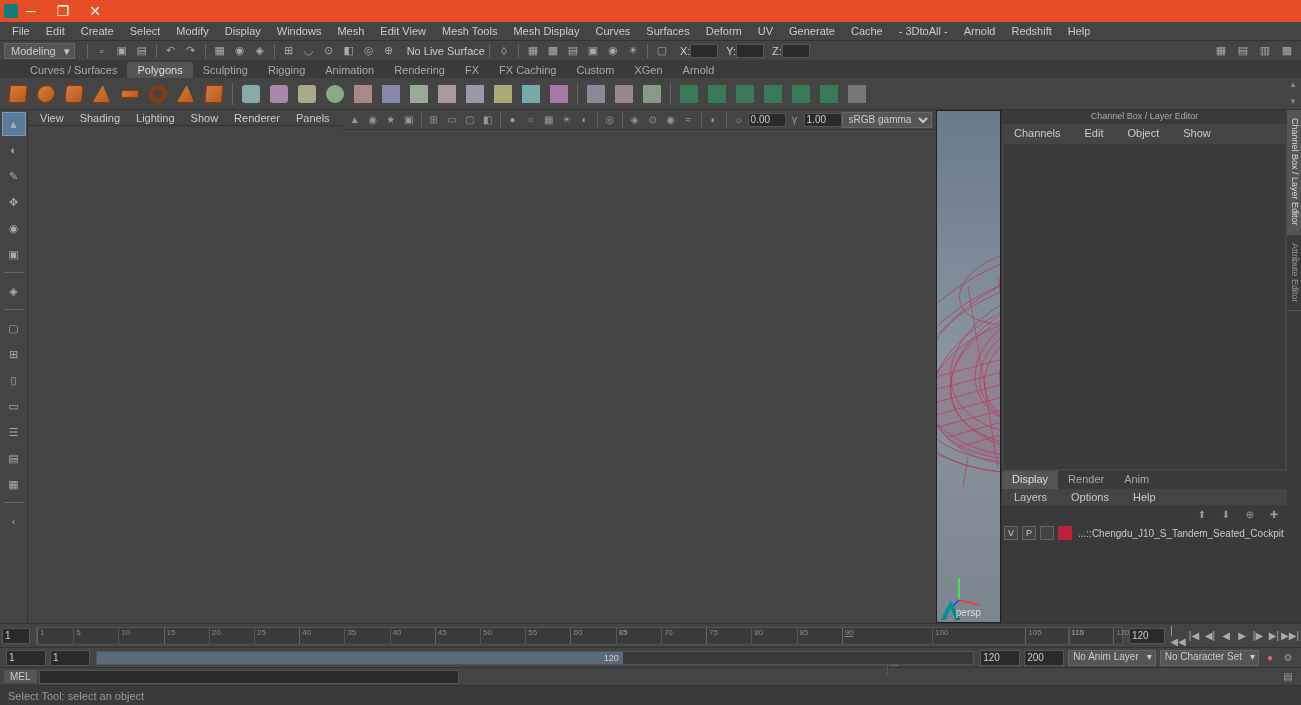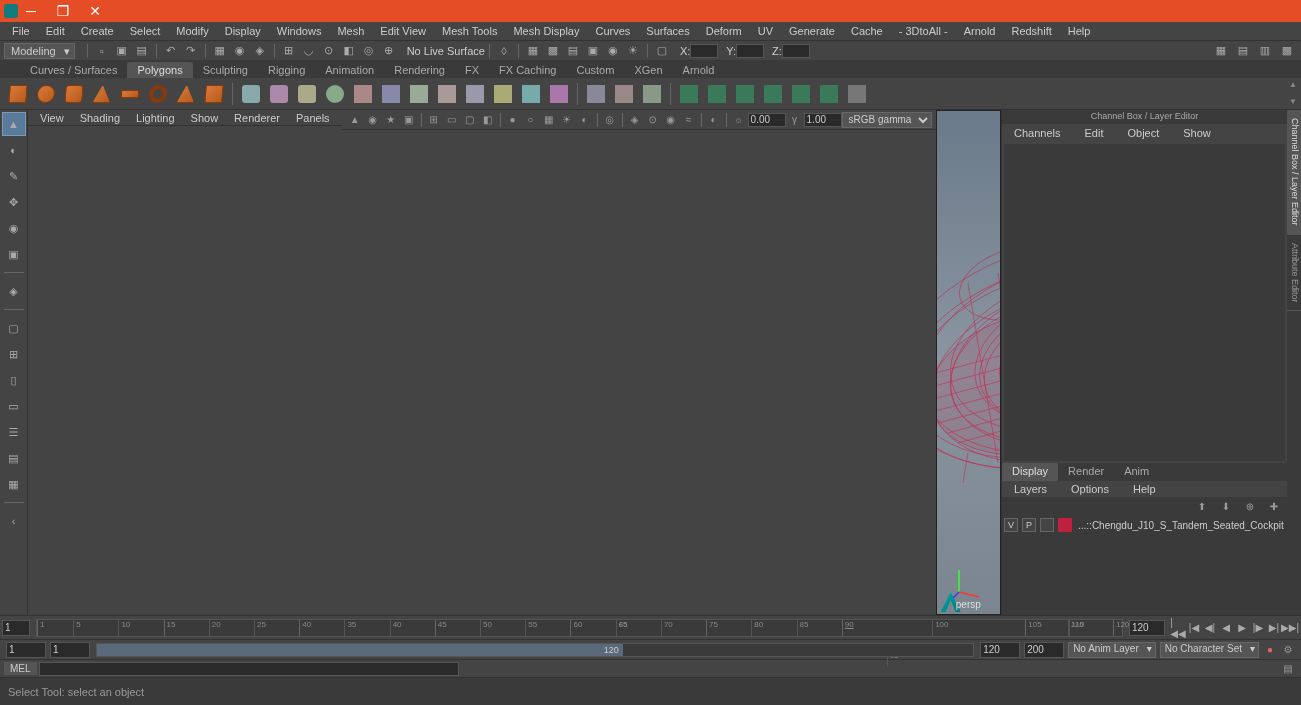--- a/index.html
+++ b/index.html
@@ -69,21 +69,21 @@
 .playback-btns{display:flex;gap:2px;padding:0 4px}
 .play-btn{width:14px;height:14px;cursor:pointer;color:#aaa;display:flex;align-items:center;justify-content:center;font-size:10px}
 .range-slider{height:20px;background:#444;display:flex;align-items:center;border-top:1px solid #333;padding:0 4px}
 .range-track{flex:1;height:14px;background:#3a3a3a;margin:0 4px;position:relative;border:1px solid #555}
 .range-bar{position:absolute;left:0;width:60%;height:100%;background:#5a6a7a}
 .anim-dropdown{background:#555;border:1px solid #666;color:#ccc;height:16px;padding:0 16px 0 4px;font-size:10px;margin:0 2px;position:relative}
 .anim-dropdown::after{content:'▾';position:absolute;right:3px}
 .cmd-line{height:18px;background:#444;display:flex;align-items:center;padding:0 4px;border-top:1px solid #333}
 .cmd-label{background:#555;padding:1px 6px;color:#ccc;font-size:10px}
 .cmd-input{flex:0 0 420px;background:#2a2a2a;border:1px solid #555;height:14px;margin-left:2px}
-.help-line{height:28px;background:#3a3a3a;display:flex;align-items:center;padding:0 8px;color:#999;font-size:10px;border-top:1px solid #333}
+.help-line{height:20px;background:#3a3a3a;display:flex;align-items:center;padding:0 8px;color:#999;font-size:10px;border-top:1px solid #333}
 .scroll-arrow{position:absolute;right:2px;width:10px;height:10px;color:#888;font-size:8px}
 </style>
 </head>
 <body>
 
 <div class="titlebar">
   <div class="titlebar-icon"></div>
   <div class="titlebar-btns">
     <div class="titlebar-btn">─</div>
     <div class="titlebar-btn">❐</div>

